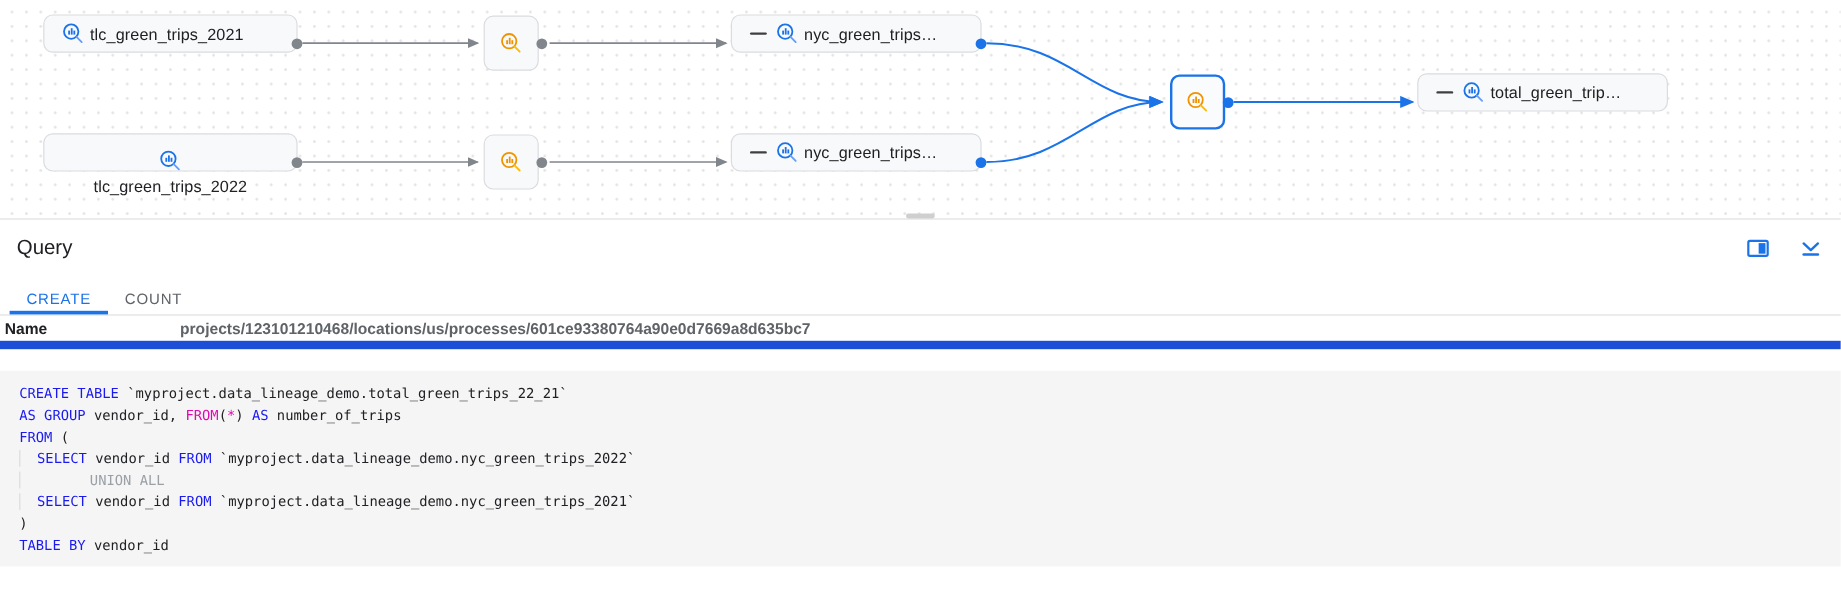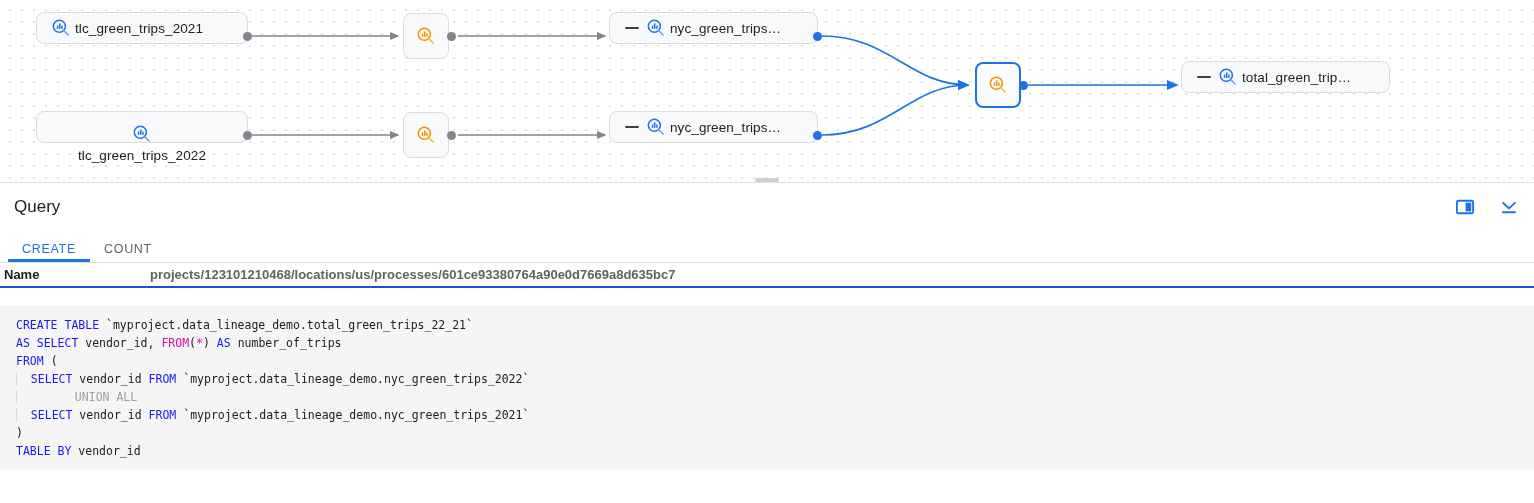--- a/index.html
+++ b/index.html
@@ -138,21 +138,21 @@
   .tab.active { color: #1a73e8; }
   .tab.active::after {
     content: "";
     position: absolute;
     left: 0; right: 0; bottom: 0;
     height: 3px;
     background: #1a73e8;
   }
 
   #detail-table { width: 100%; border-collapse: collapse; }
-  #detail-table tr { border-bottom: 2px solid #1d4ed8; }
+  #detail-table tr { border-bottom: 7px solid #1d4ed8; }
   #detail-table td { height: 24px; padding: 0; vertical-align: middle; }
   .dt-key {
     width: 150px;
     padding-left: 4px !important;
     font-size: 13px;
     font-weight: bold;
     color: #202124;
   }
   .dt-val {
     font-size: 13px;
@@ -335,21 +335,21 @@
     <tbody>
       <tr>
         <td class="dt-key">Name</td>
         <td class="dt-val">projects/123101210468/locations/us/processes/601ce93380764a90e0d7669a8d635bc7</td>
       </tr>
     </tbody>
   </table>
 
   <div id="sql-block">
     <pre id="sql-code"><span class="kw">CREATE TABLE</span> `myproject.data_lineage_demo.total_green_trips_22_21`
-<span class="kw">AS SELECT</span> vendor_id, <span class="fn">FROM</span>(<span class="star">*</span>) <span class="kw">AS</span> number_of_trips
+<span class="kw">AS GROUP</span> vendor_id, <span class="fn">FROM</span>(<span class="star">*</span>) <span class="kw">AS</span> number_of_trips
 <span class="kw">FROM</span> (
 <span class="indent-guide">&nbsp;&nbsp;</span><span class="kw">SELECT</span> vendor_id <span class="kw">FROM</span> `myproject.data_lineage_demo.nyc_green_trips_2022`
 <span class="indent-guide">&nbsp;&nbsp;</span><span class="dim">UNION ALL</span>
 <span class="indent-guide">&nbsp;&nbsp;</span><span class="kw">SELECT</span> vendor_id <span class="kw">FROM</span> `myproject.data_lineage_demo.nyc_green_trips_2021`
 )
 <span class="kw">TABLE BY</span> vendor_id</pre>
   </div>
 </div>
 
 </body></html>

